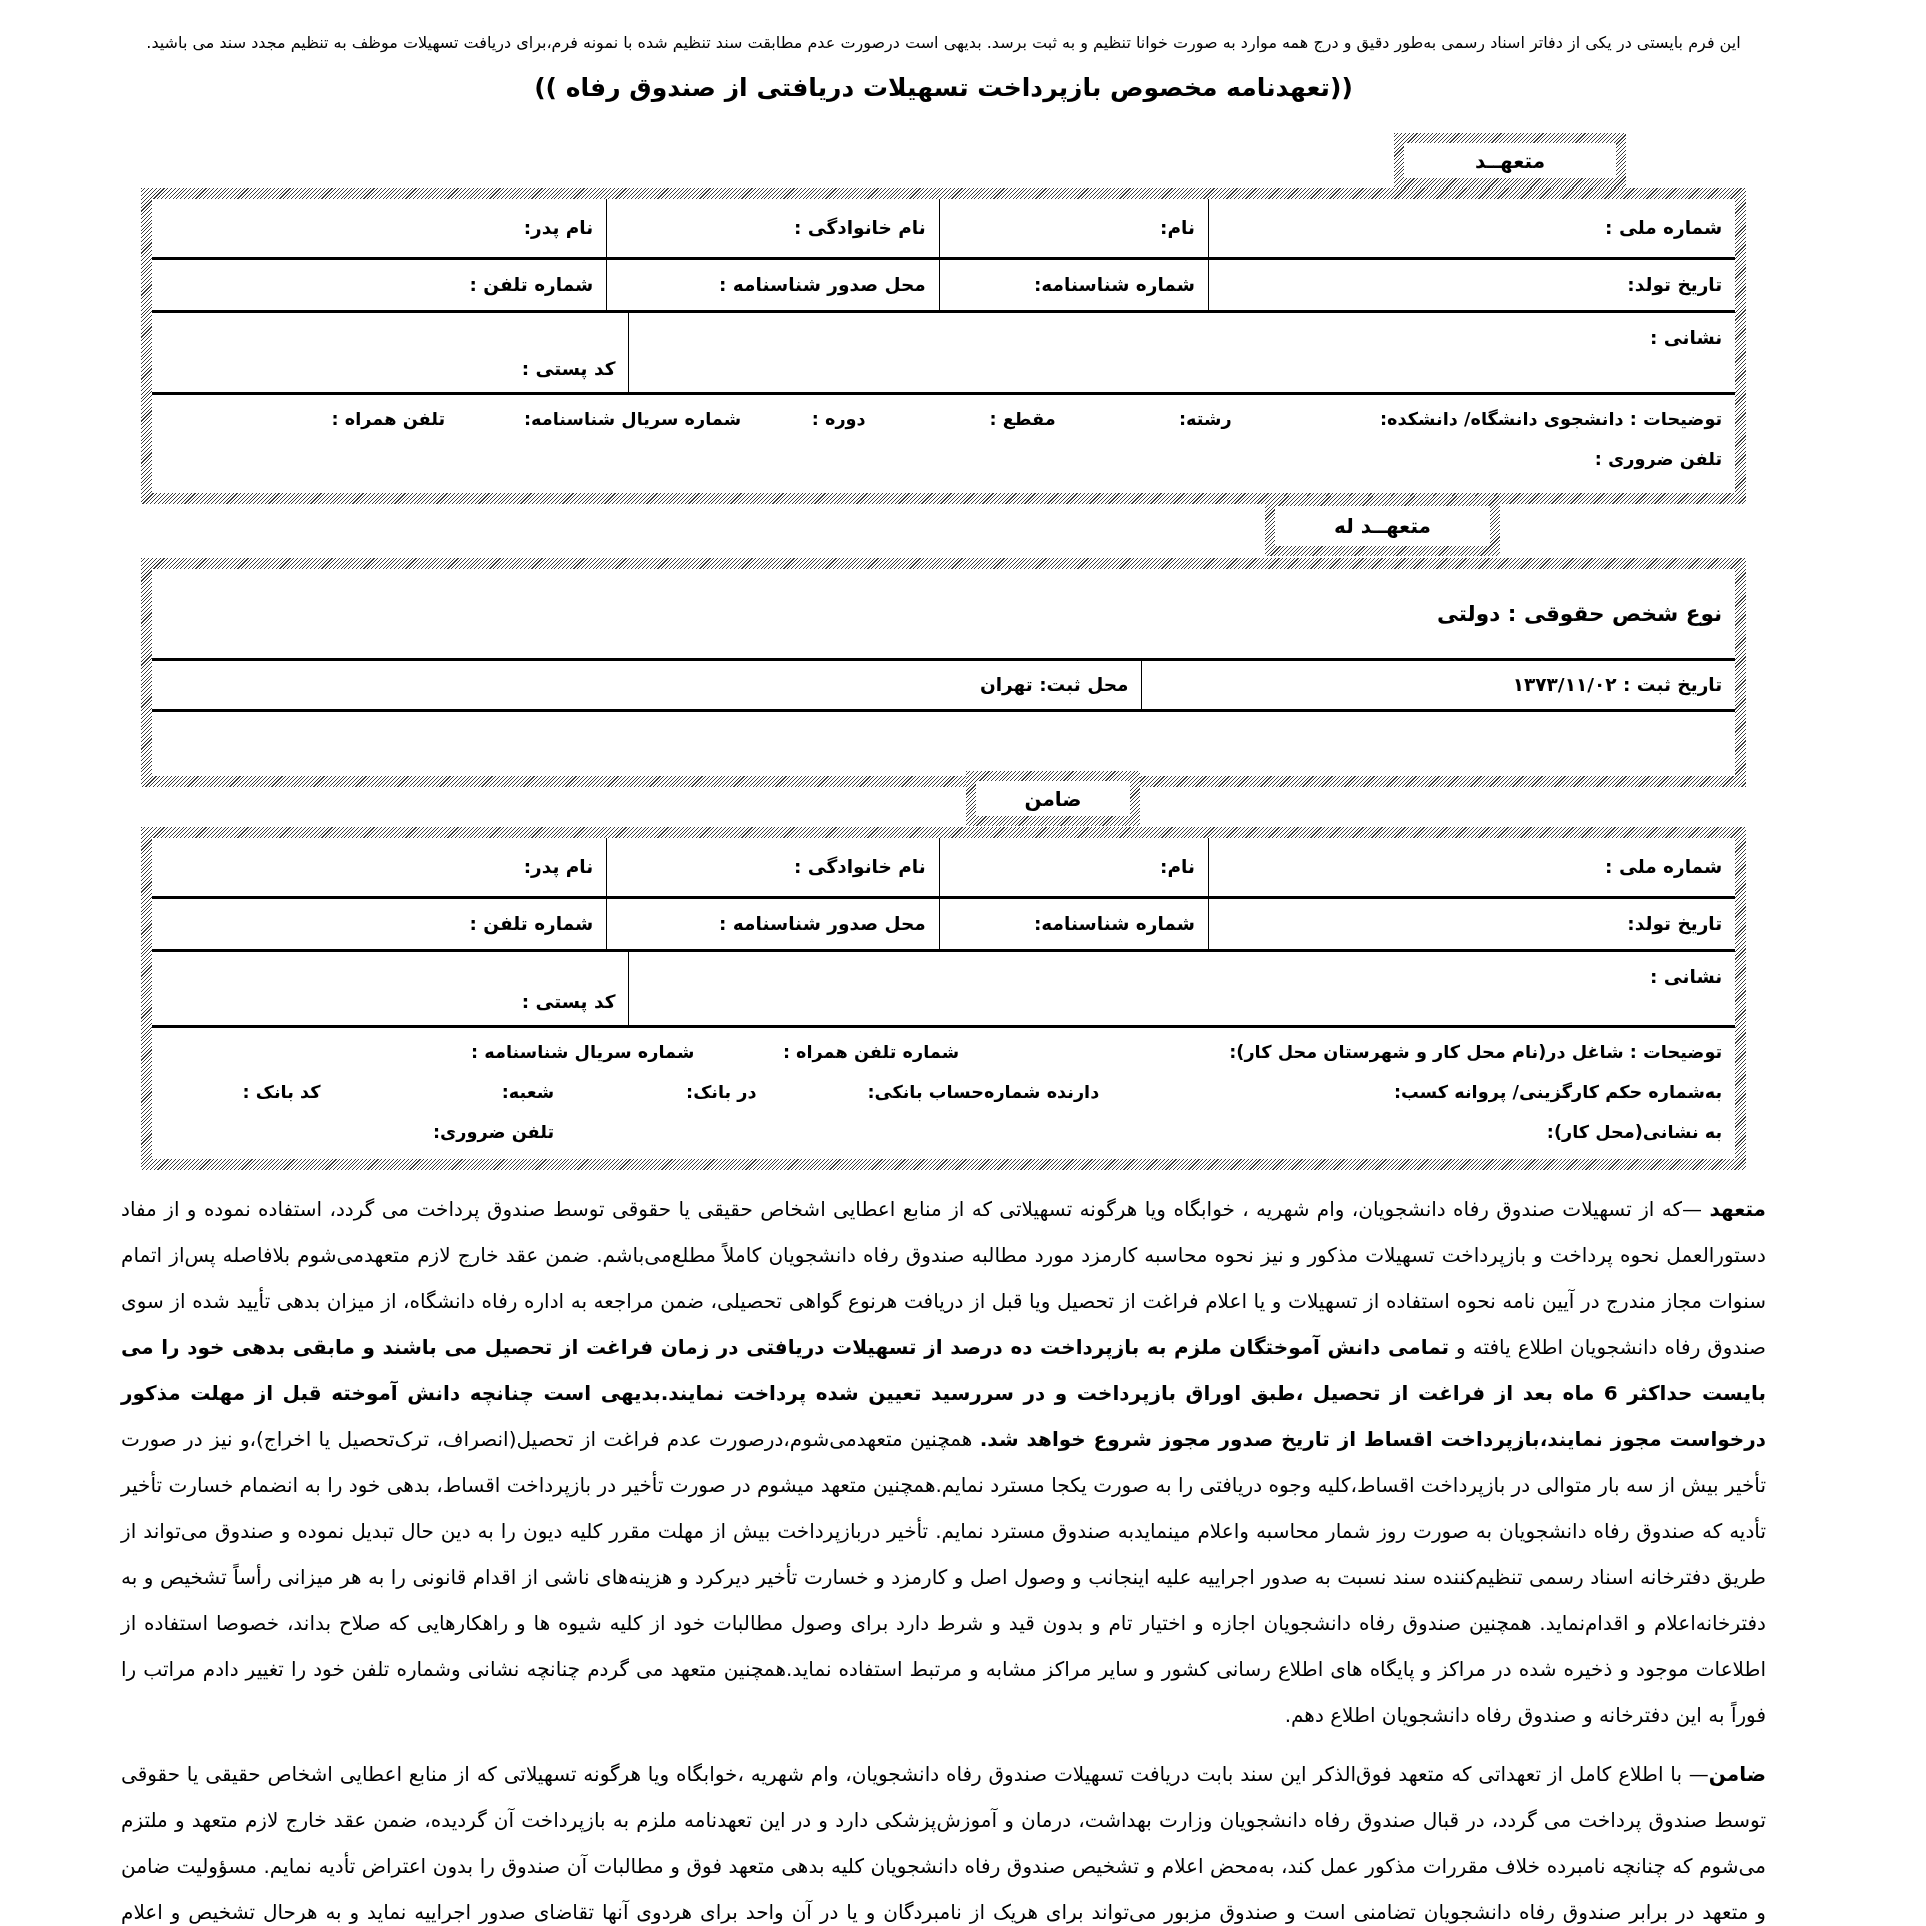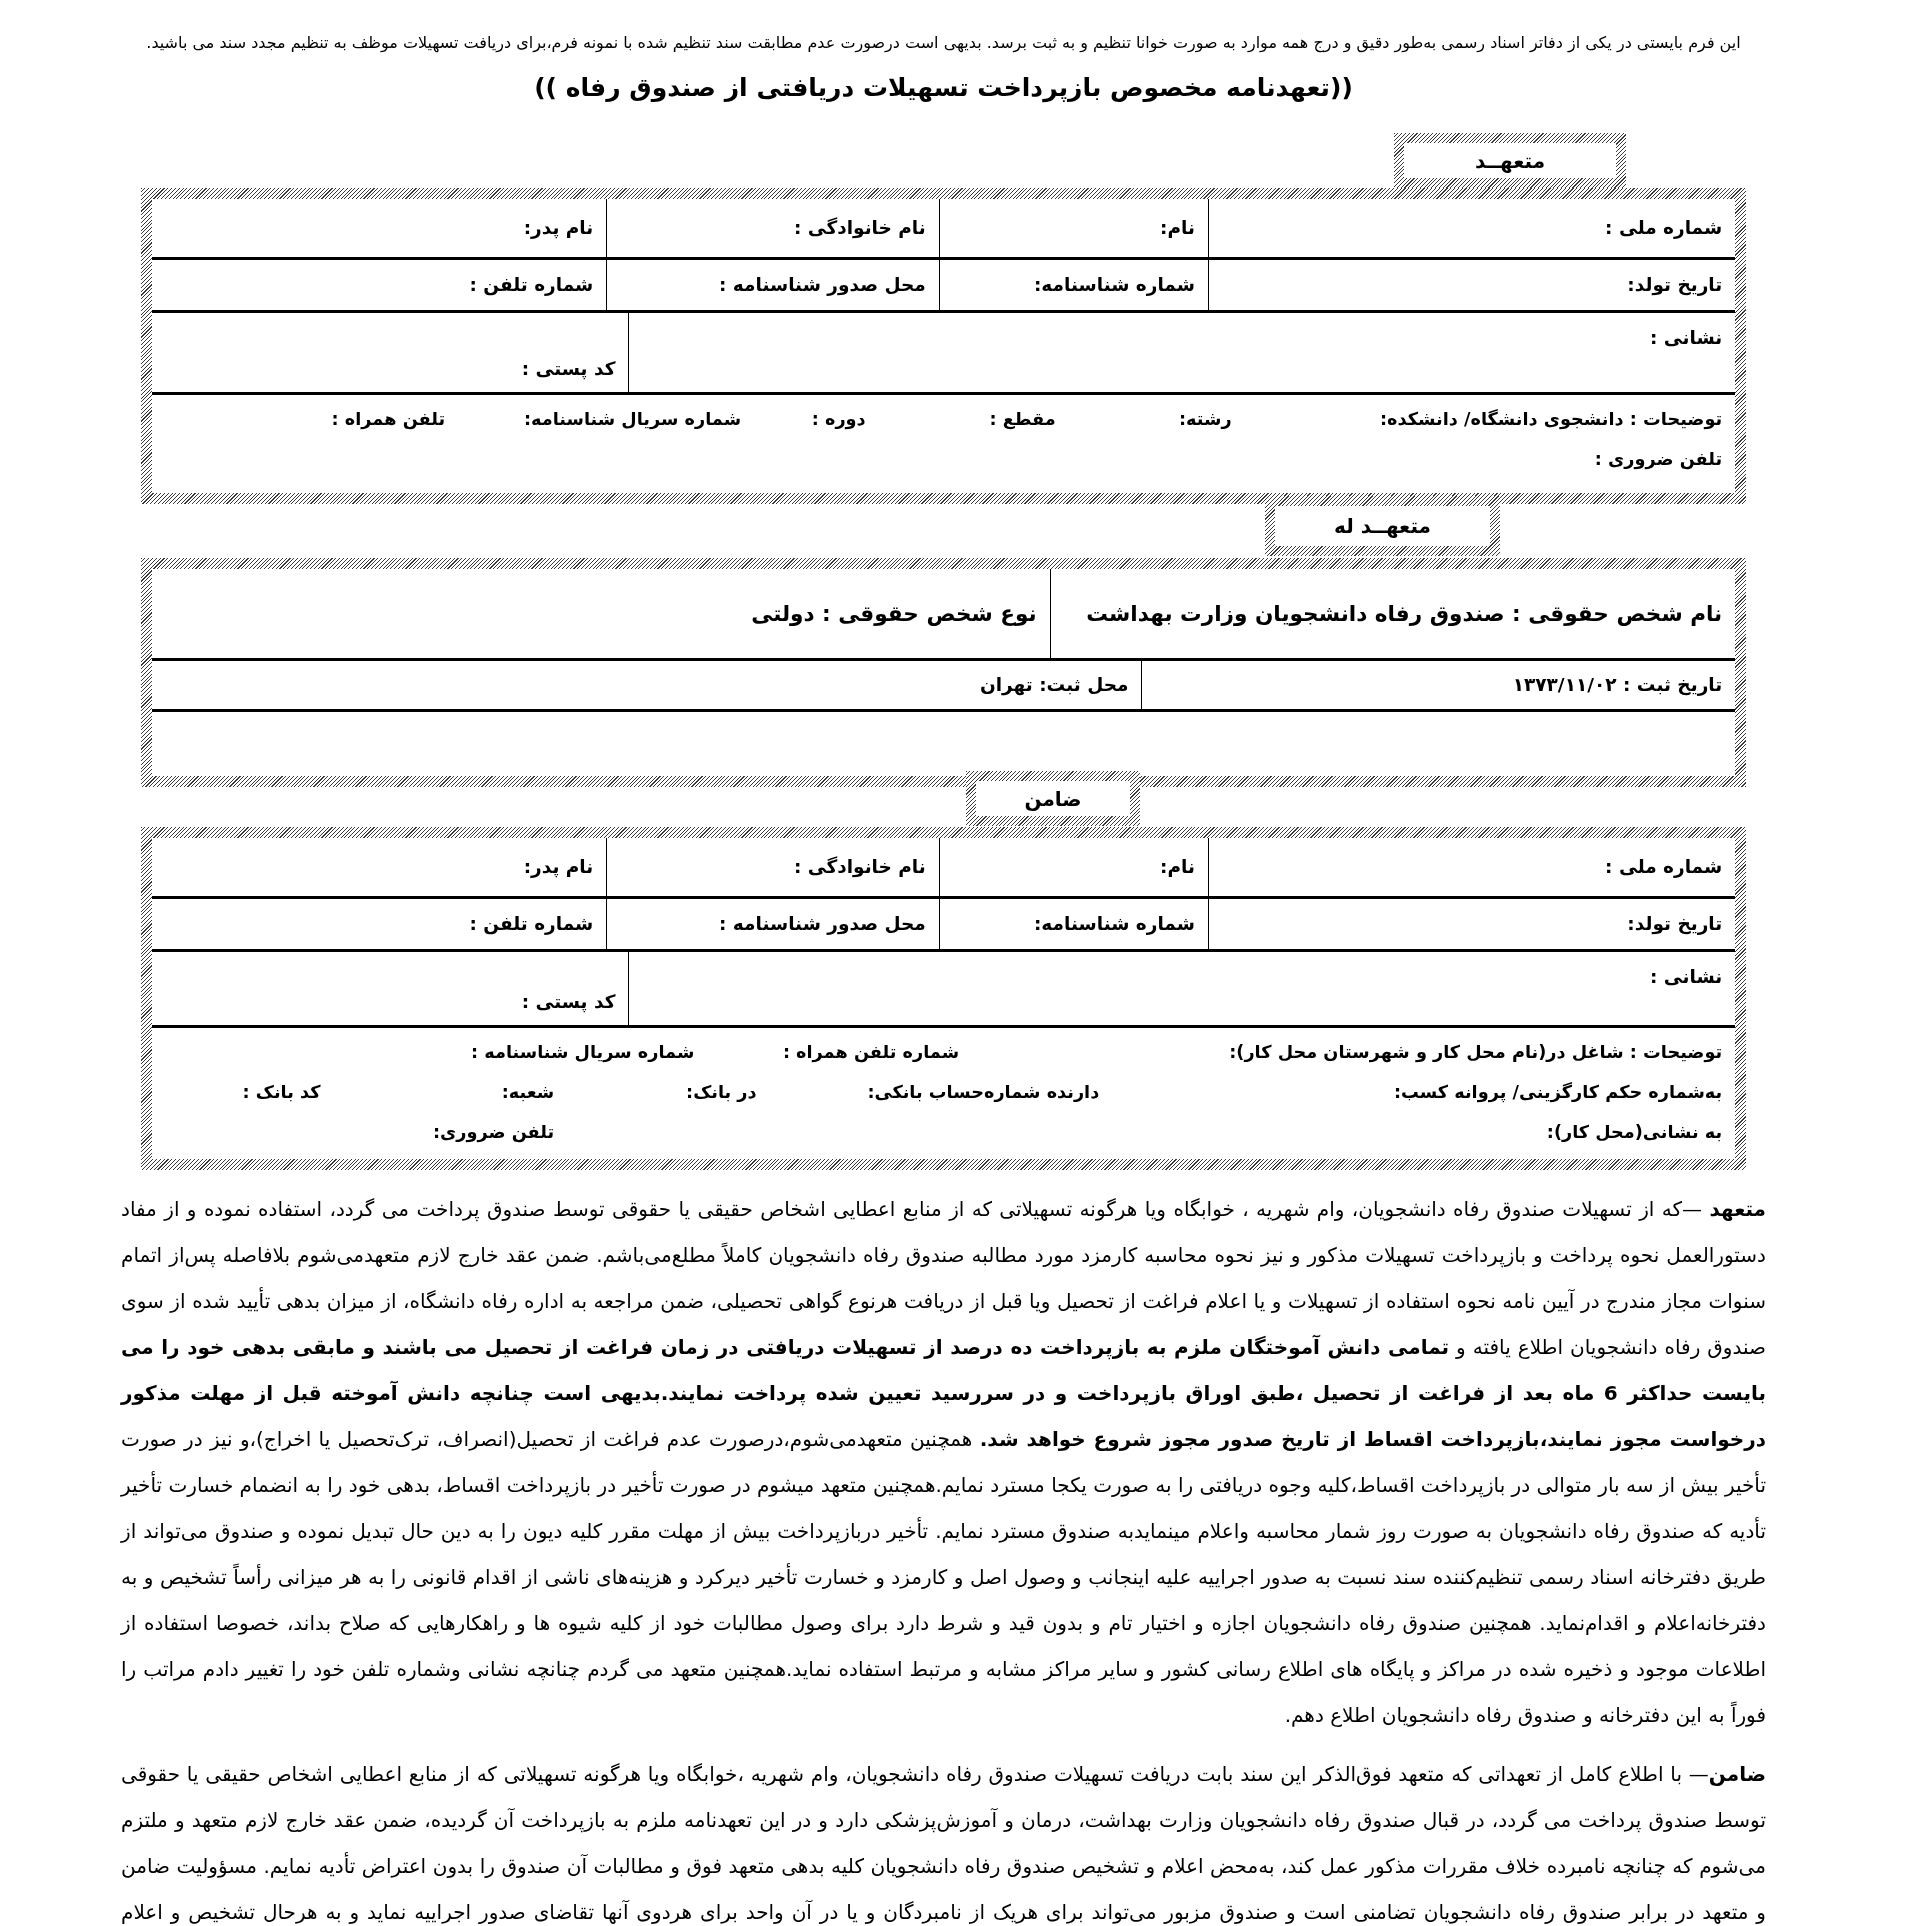--- a/index.html
+++ b/index.html
@@ -102,21 +102,20 @@
     </div>
   </div>
 
   <div class="tab hatch" id="tab-beneficiary">
     <div class="tab-inner">متعهــد له</div>
   </div>
 
   <div class="tbl hatch" id="tbl-beneficiary">
     <div class="tbl-body">
       <div class="tr h230">
-        <div class="td b43 big">نام شخص حقوقی : صندوق رفاه دانشجویان وزارت بهداشت</div>
         <div class="td b22 big">نوع شخص حقوقی : دولتی</div>
       </div>
       <div class="tr h125">
         <div class="td b375">تاریخ ثبت : ۱۳۷۳/۱۱/۰۲</div>
         <div class="td b193">محل ثبت: تهران</div>
       </div>
       <div class="tr h165">
       </div>
     </div>
   </div>

